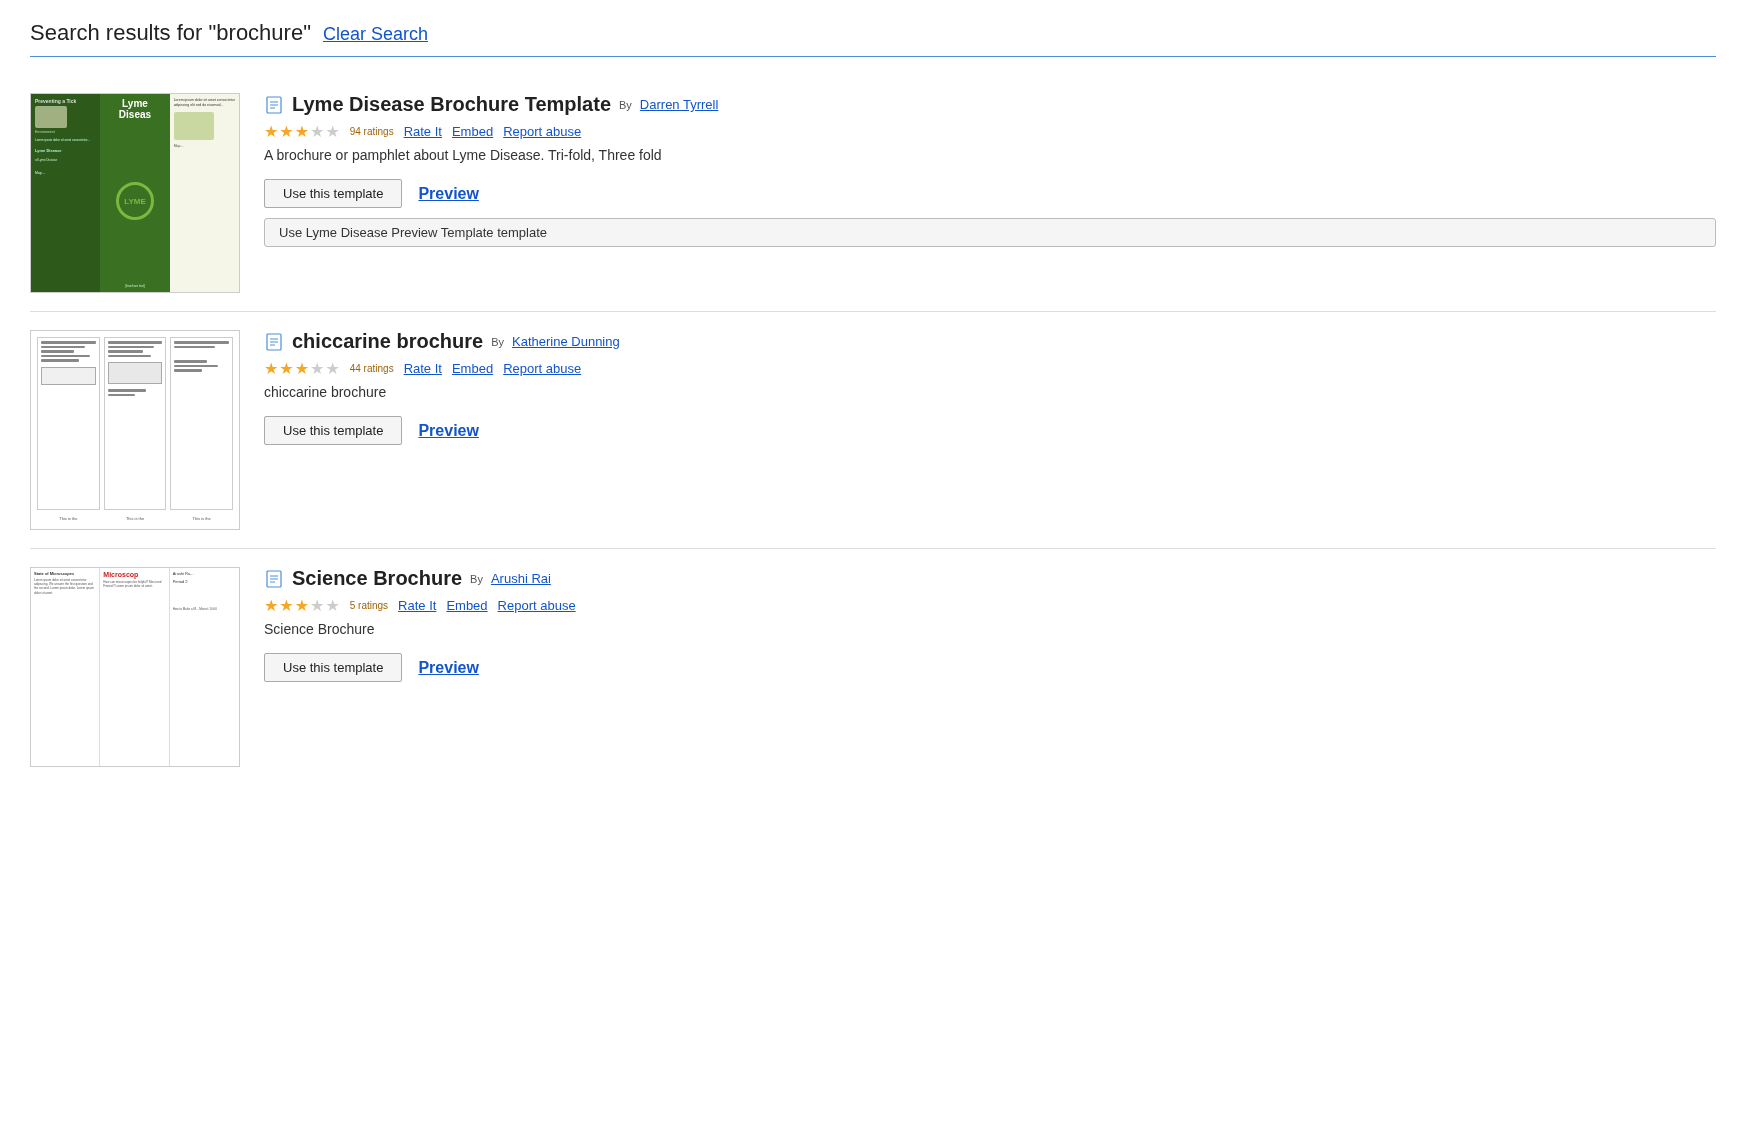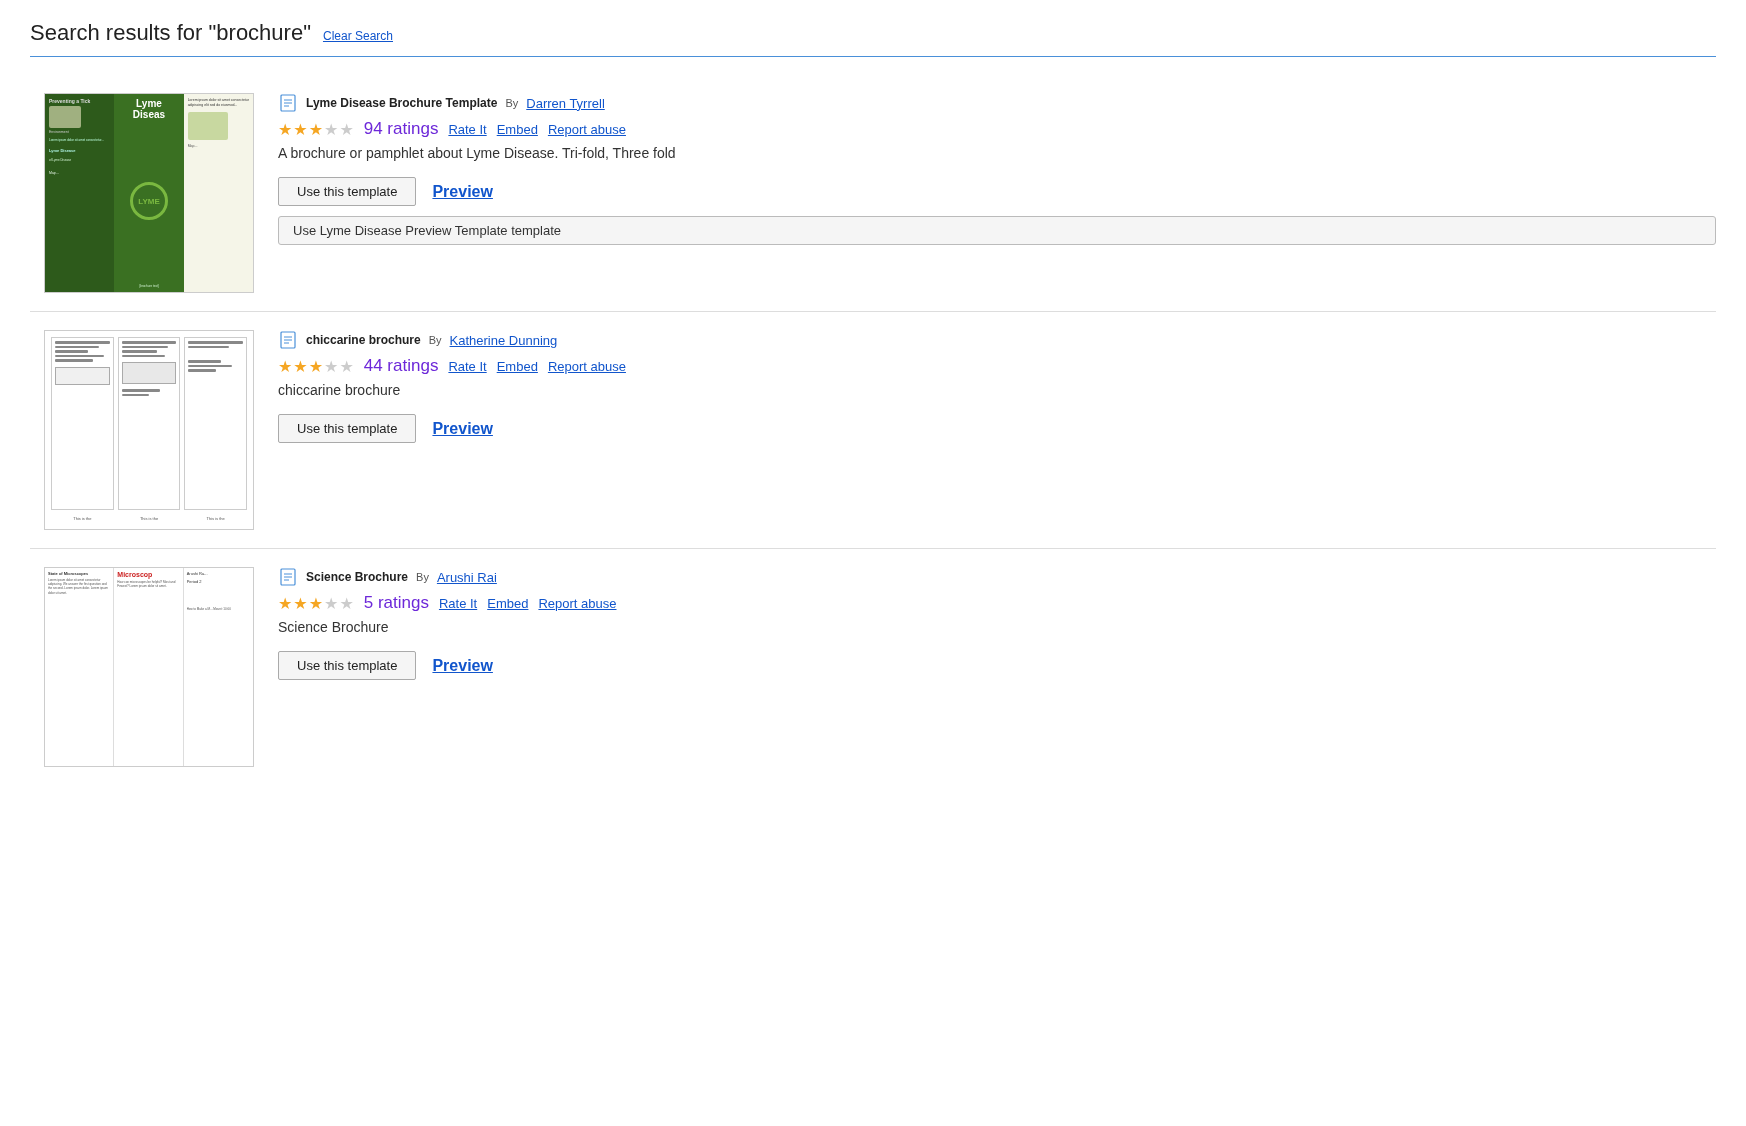--- a/index.html
+++ b/index.html
@@ -18,21 +18,21 @@
     }
     .search-title {
       font-size: 22px;
       font-weight: normal;
       color: #222;
     }
     .clear-search {
       color: #1155cc;
       text-decoration: underline;
       cursor: pointer;
-      font-size: 12px;
+      font-size: 18px;
     }
     .divider {
       border: none;
       border-top: 1.5px solid #4a90d9;
       margin-bottom: 18px;
     }
     .results-list {
       display: flex;
       flex-direction: column;
       gap: 0;
@@ -47,21 +47,20 @@
     }
     .thumbnail {
       width: 210px;
       min-width: 210px;
       height: 200px;
       border: 1px solid #ccc;
       background: #fde047;
       overflow: hidden;
       flex-shrink: 0;
       position: relative;
-      margin-left: 14px;
     }
     
     .thumb-lyme {
       background: #2d5a1b;
       display: grid;
       grid-template-columns: 1fr 1fr 1fr;
       height: 100%;
     }
     .thumb-lyme-panel1 {
       background: #2d5a1b;
@@ -259,21 +258,21 @@
       flex-shrink: 0;
       display: flex;
       align-items: center;
       justify-content: center;
     }
     .doc-icon svg {
       width: 18px;
       height: 18px;
     }
     .result-title {
-      font-size: 12px;
+      font-size: 20px;
       font-weight: bold;
       color: #222;
     }
     .by-label {
       font-size: 11px;
       color: #555;
     }
     .author-link {
       font-size: 13px;
       color: #1155cc;
@@ -292,22 +291,22 @@
       align-items: center;
     }
     .star {
       font-size: 16px;
       color: #f5a623;
     }
     .star.empty {
       color: #ccc;
     }
     .ratings-count {
-      font-size: 17px;
-      color: #6d28d9;
+      font-size: 10px;
+      color: #a16207;
     }
     .action-link {
       font-size: 13px;
       color: #1155cc;
       text-decoration: underline;
       cursor: pointer;
     }
     .description {
       font-size: 14px;
       color: #333;

